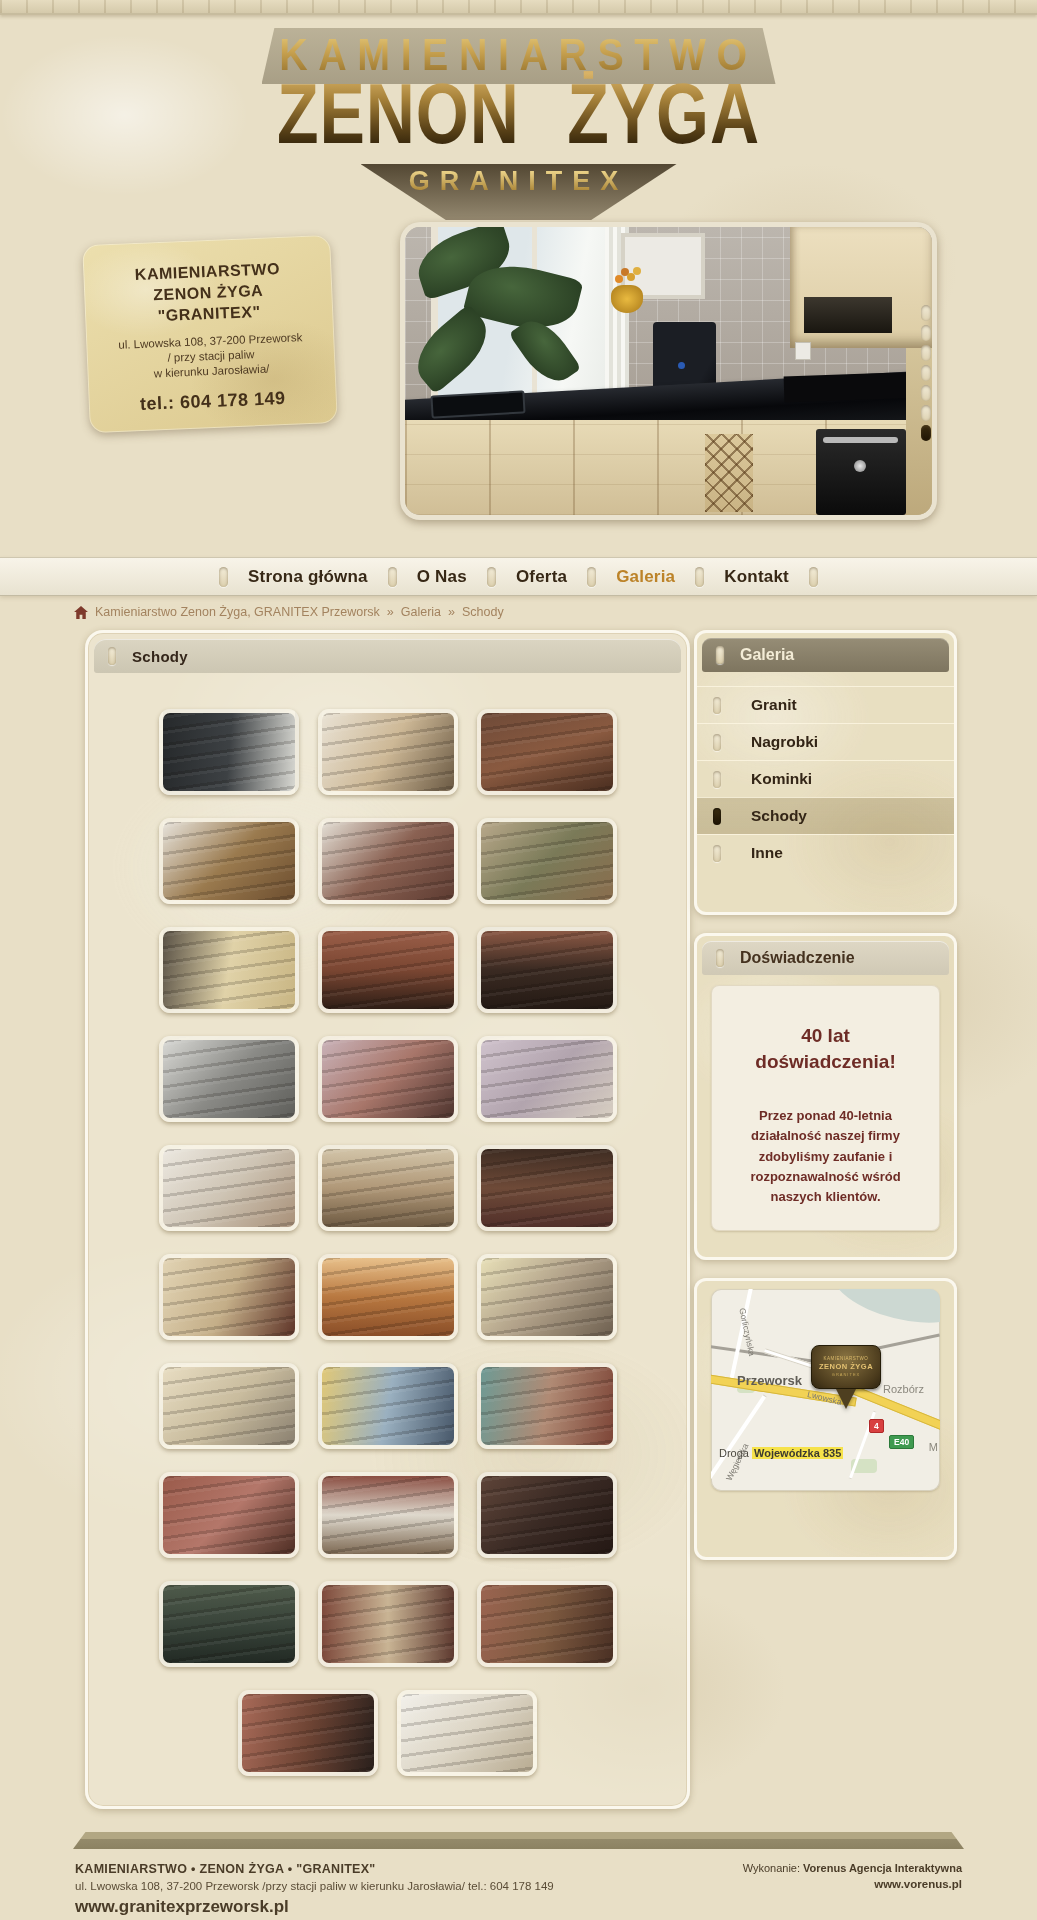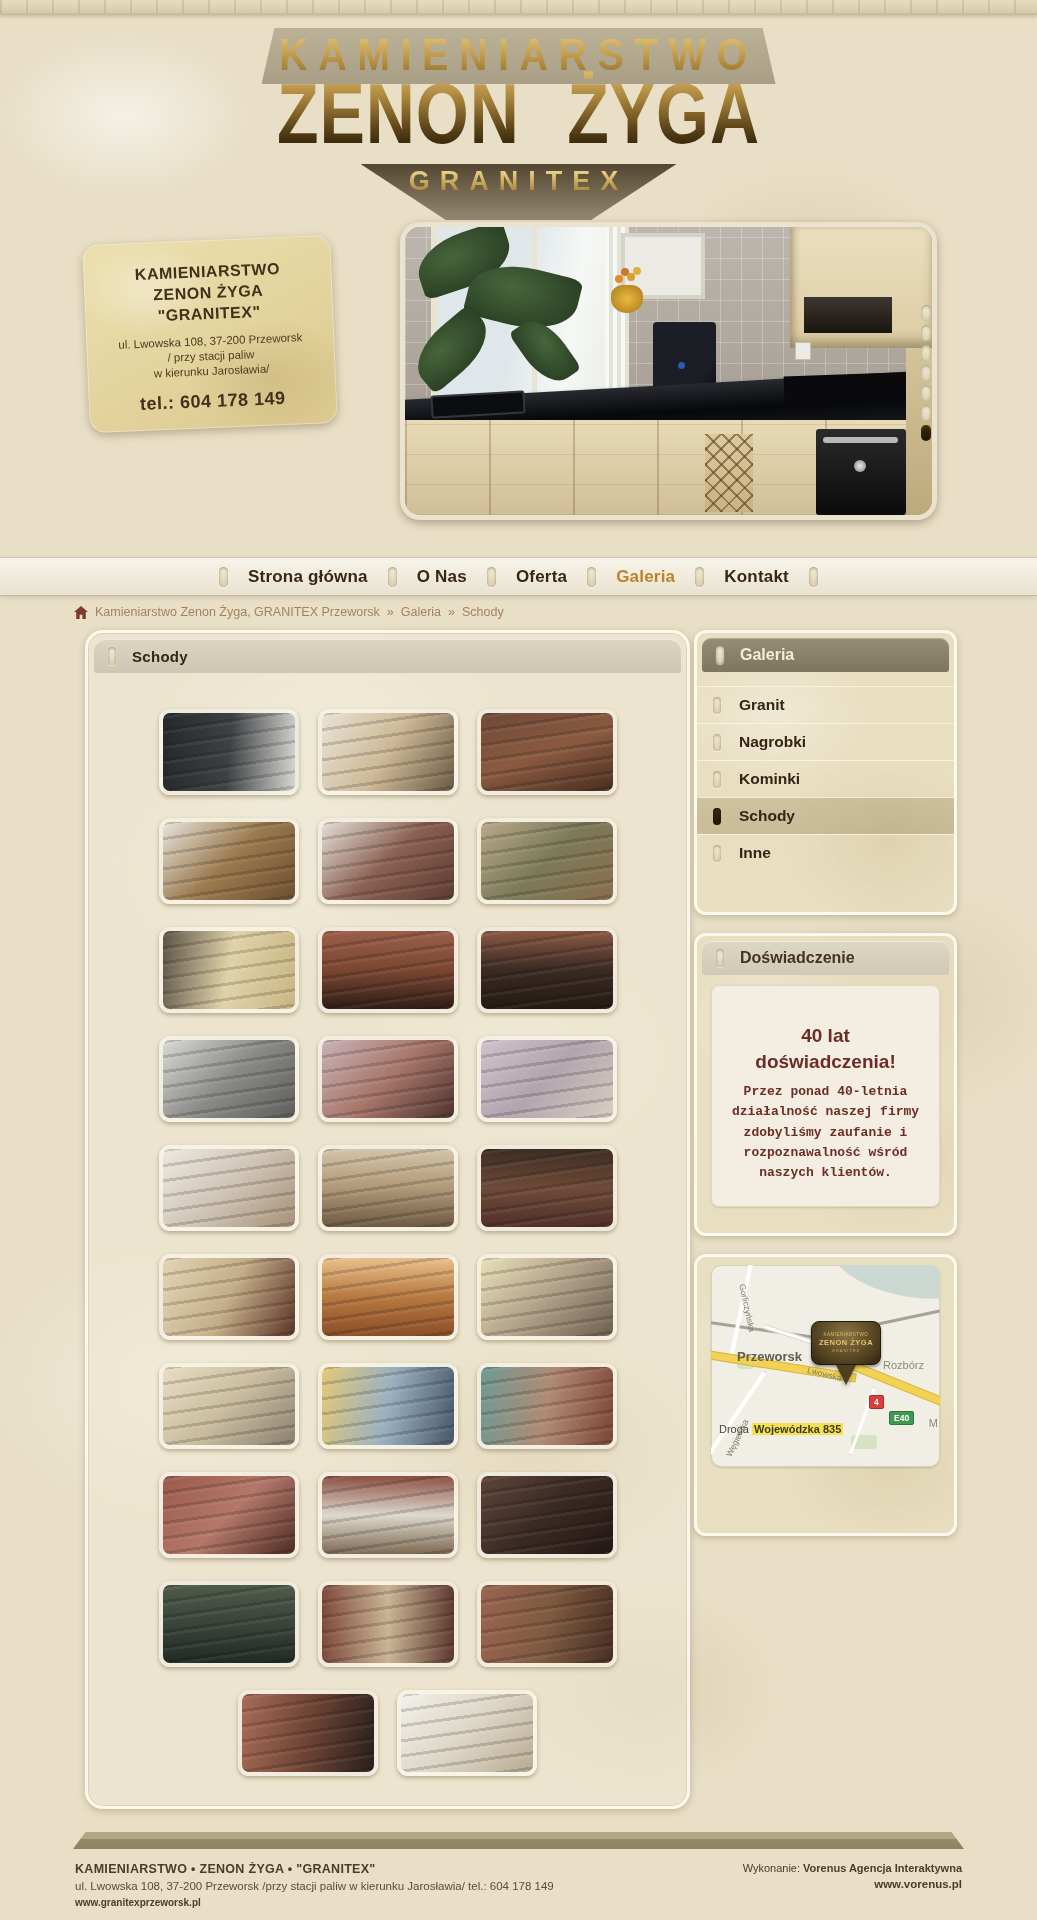--- a/index.html
+++ b/index.html
@@ -226,33 +226,33 @@
   .galeria-box .side-title{color:#f3ecd6;font-size:16px;font-weight:700;}
   .light-header{background:linear-gradient(180deg,#ded7c4,#d0c9b5);box-shadow:inset 0 1px 0 rgba(255,255,255,.5);}
   .light-header .side-title{color:#45321f;font-size:16px;font-weight:700;}
 
   .galeria-menu{margin-top:14px;padding-bottom:12px;}
   .menu-item{
     display:flex;align-items:center;gap:18px;height:36px;padding-left:16px;
     border-top:1px solid rgba(252,246,226,.8);cursor:pointer;
   }
   .menu-item:first-child{border-top:1px solid rgba(252,246,226,.8);}
-  .menu-label{font-size:15.5px;font-weight:700;color:#332516;}
+  .menu-label{font-size:15.5px;font-weight:700;color:#332516;margin-left:12px;}
   .menu-item .bullet{width:8px;height:17px;}
   .menu-item.active{background:linear-gradient(180deg,rgba(150,132,85,.32),rgba(150,132,85,.38));}
   .pill.dark{background:linear-gradient(180deg,#3c2d10,#1c1303);box-shadow:inset 0 1px 2px rgba(0,0,0,.6);}
 
   .exp-box{margin-top:18px;min-height:282px;}
   .exp-card{
     margin:10px 14px 26px;min-height:198px;border-radius:8px;
     background:#f3eee1;box-shadow:inset 0 0 0 1px rgba(200,185,150,.4), 0 1px 2px rgba(120,100,60,.25);
     text-align:center;color:#6e2c26;padding:38px 16px 24px;box-sizing:border-box;
   }
   .exp-headline{font-size:19px;font-weight:700;line-height:1.35;white-space:pre-line;}
-  .exp-body{margin-top:8px;font-size:13px;font-weight:700;line-height:1.55;font-family:Liberation Mono, monospace;}
+  .exp-body{margin-top:32px;font-size:13px;font-weight:700;line-height:1.55;}
 
   .map-box{margin-top:18px;min-height:282px;}
   .map-card{
     position:relative;margin:8px 14px 30px;height:202px;border-radius:10px;overflow:hidden;
     background:#f1eee5;box-shadow:inset 0 0 0 1px rgba(190,180,150,.5), 0 1px 2px rgba(120,100,60,.25);
   }
   .m-road{position:absolute;background:#ffffff;border-top:1px solid #d9d4c6;border-bottom:1px solid #d9d4c6;}
   .m-rail{position:absolute;background:#a5a198;}
   .m-river{position:absolute;background:#ccd8d2;border-radius:50%;}
   .m-green{position:absolute;background:#d5e2c4;border-radius:4px;}
@@ -284,21 +284,21 @@
   .footer-beam{
     position:absolute;top:1832px;left:73px;width:891px;height:17px;
     clip-path:polygon(1.4% 0,98.6% 0,100% 100%,0 100%);
     background:linear-gradient(180deg,#b2a783 0%,#b2a783 42%,#948a6a 42%,#8c8262 100%);
     box-shadow:0 2px 3px rgba(90,75,45,.4);
   }
   .footer{position:absolute;top:1862px;left:75px;right:75px;display:flex;justify-content:space-between;}
   .footer .f-left{color:#4a3c28;}
   .f-company{font-size:12.5px;font-weight:700;letter-spacing:.3px;}
   .f-address{margin-top:4px;font-size:11.5px;color:#5a4c36;}
-  .f-site{font-size:10px;font-weight:700;color:#4a3c28;text-decoration:none;display:inline-block;cursor:pointer;}
+  .f-site{margin-top:5px;font-size:17px;font-weight:700;color:#4a3c28;text-decoration:none;display:inline-block;cursor:pointer;}
   .footer .f-right{text-align:right;color:#4a3c28;}
   .f-credit{font-size:11px;}
   .f-credit .f-credit-name{font-weight:700;}
   .f-vorenus{margin-top:4px;font-size:11.5px;font-weight:700;text-decoration:none;color:#4a3c28;display:inline-block;cursor:pointer;}
 </style>
 </head>
 <body>
 
 <div id="page">
 

